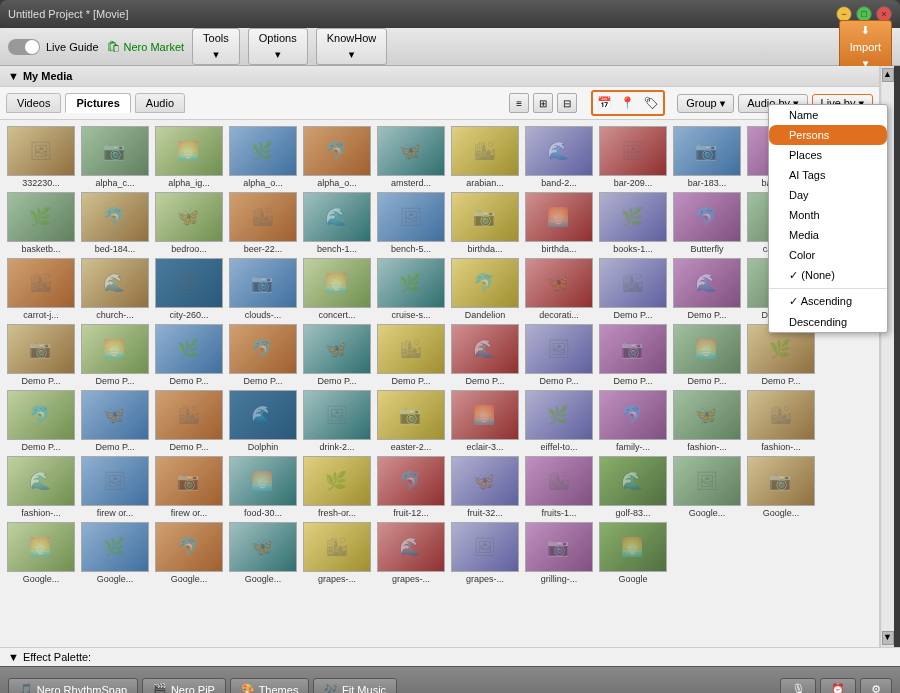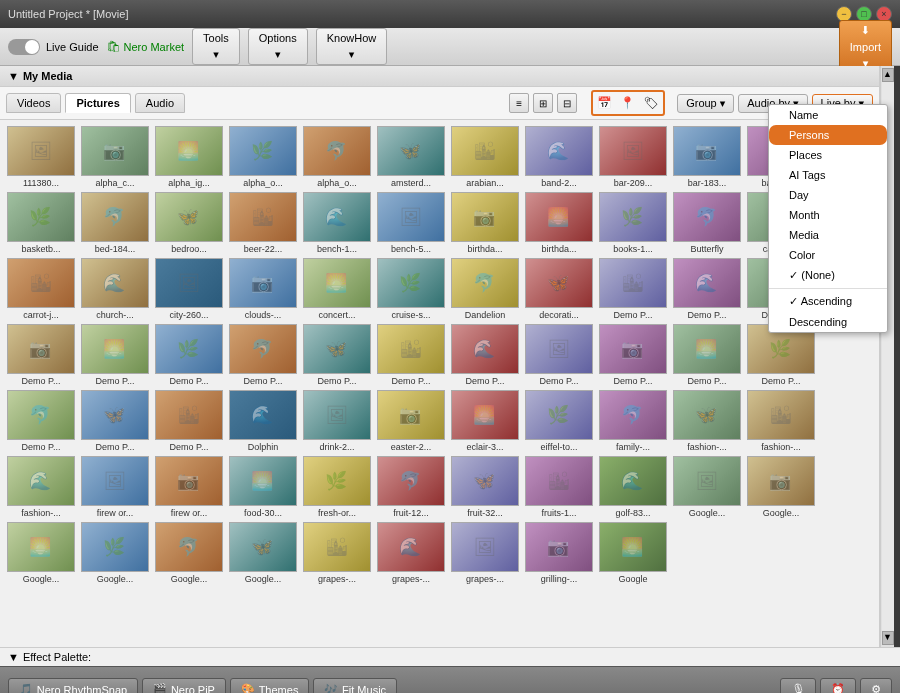--- a/index.html
+++ b/index.html
@@ -7,20 +7,21 @@
 
     
     .title-bar {
       background: linear-gradient(to bottom, #5a5a5a, #3a3a3a);
       height: 28px;
       display: flex;
       align-items: center;
       justify-content: space-between;
       padding: 0 8px;
       color: #ddd;
+      border-radius: 7px;
     }
     .title-bar-title { font-size: 11px; }
     .title-bar-controls { display: flex; gap: 4px; }
     .title-btn {
       width: 16px; height: 16px; border-radius: 50%;
       border: 1px solid #666;
       background: #777;
       cursor: pointer;
       display: flex; align-items: center; justify-content: center;
       font-size: 9px; color: #333;
@@ -319,21 +320,21 @@
         <span>▾</span>
       </div>
     </div>
 
     <div class="media-grid-container">
       <div class="media-grid" id="media-grid">
           <div class="media-item">
             <div class="media-thumb" style="background: linear-gradient(135deg, rgb(208, 192, 144), rgb(144, 112, 64));">
               <div style="width: 100%; height: 100%; display: flex; align-items: center; justify-content: center; font-size: 18px; opacity: 0.4;">🖼</div>
             </div>
-            <div class="media-label">111380...</div>
+            <div class="media-label">332230...</div>
           </div>
           <div class="media-item">
             <div class="media-thumb" style="background: linear-gradient(135deg, rgb(160, 192, 160), rgb(96, 128, 96));">
               <div style="width: 100%; height: 100%; display: flex; align-items: center; justify-content: center; font-size: 18px; opacity: 0.4;">📷</div>
             </div>
             <div class="media-label">alpha_c...</div>
           </div>
           <div class="media-item">
             <div class="media-thumb" style="background: linear-gradient(135deg, rgb(192, 208, 160), rgb(112, 144, 80));">
               <div style="width: 100%; height: 100%; display: flex; align-items: center; justify-content: center; font-size: 18px; opacity: 0.4;">🌅</div>

